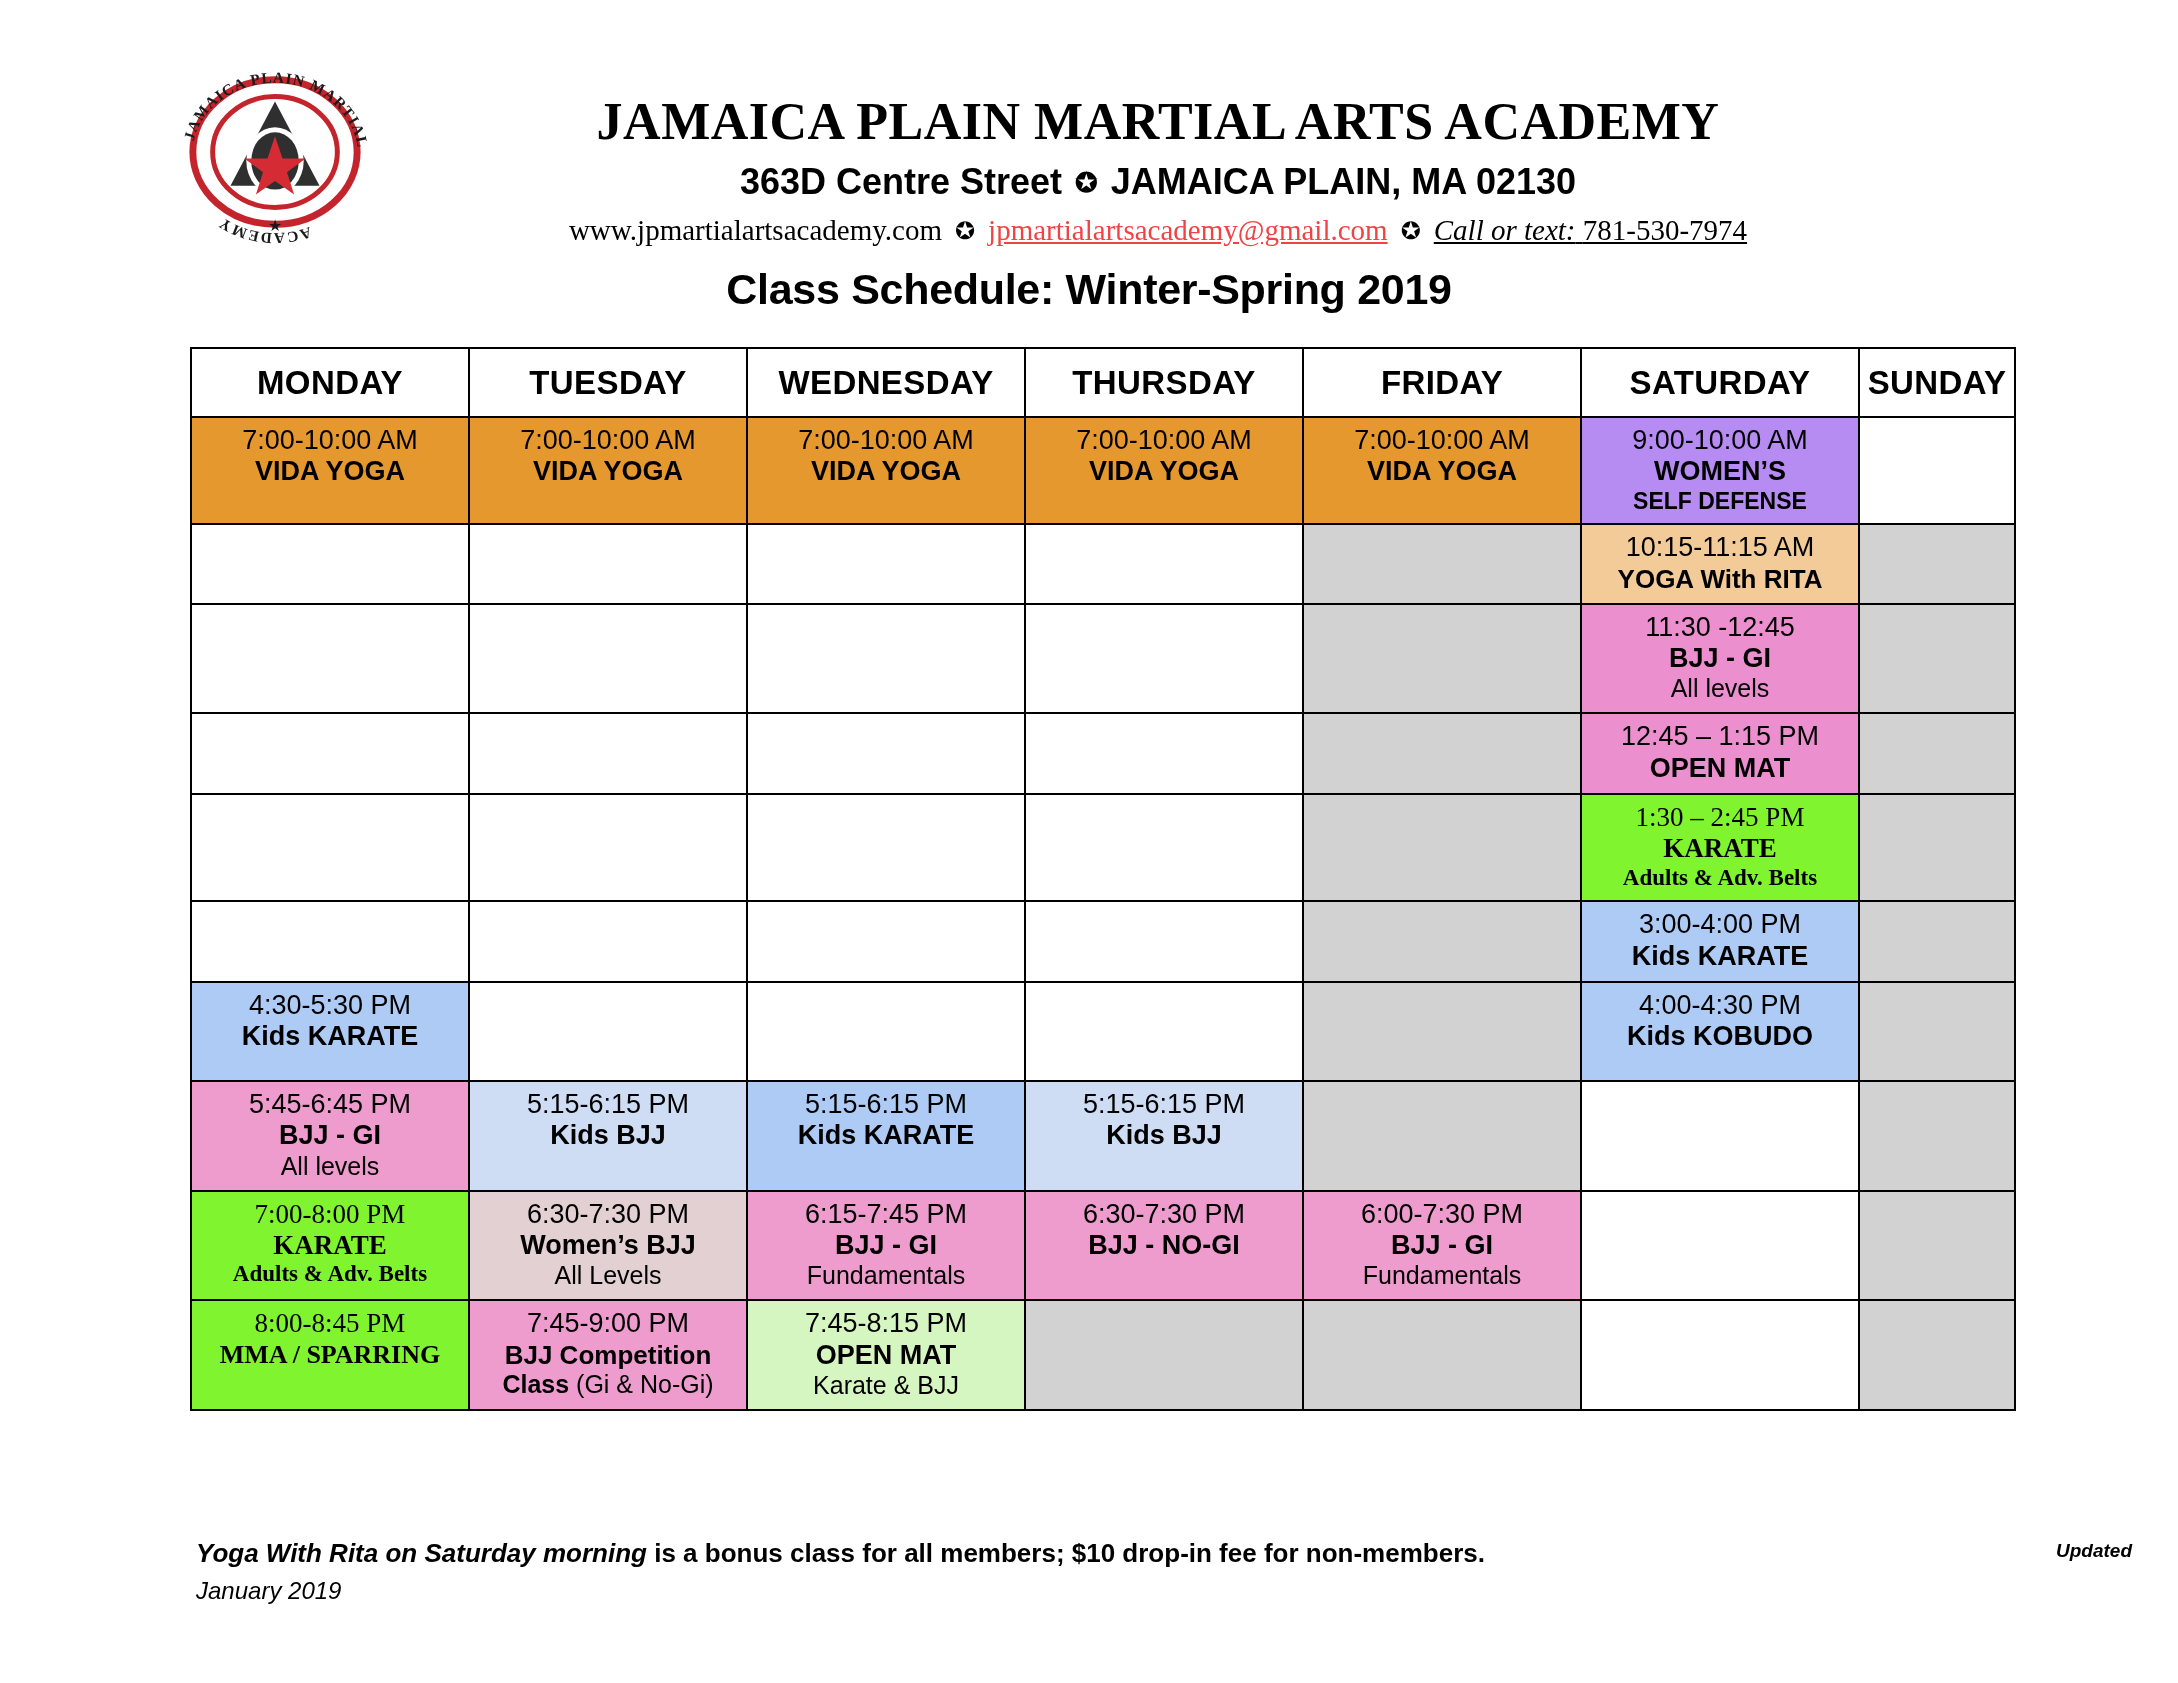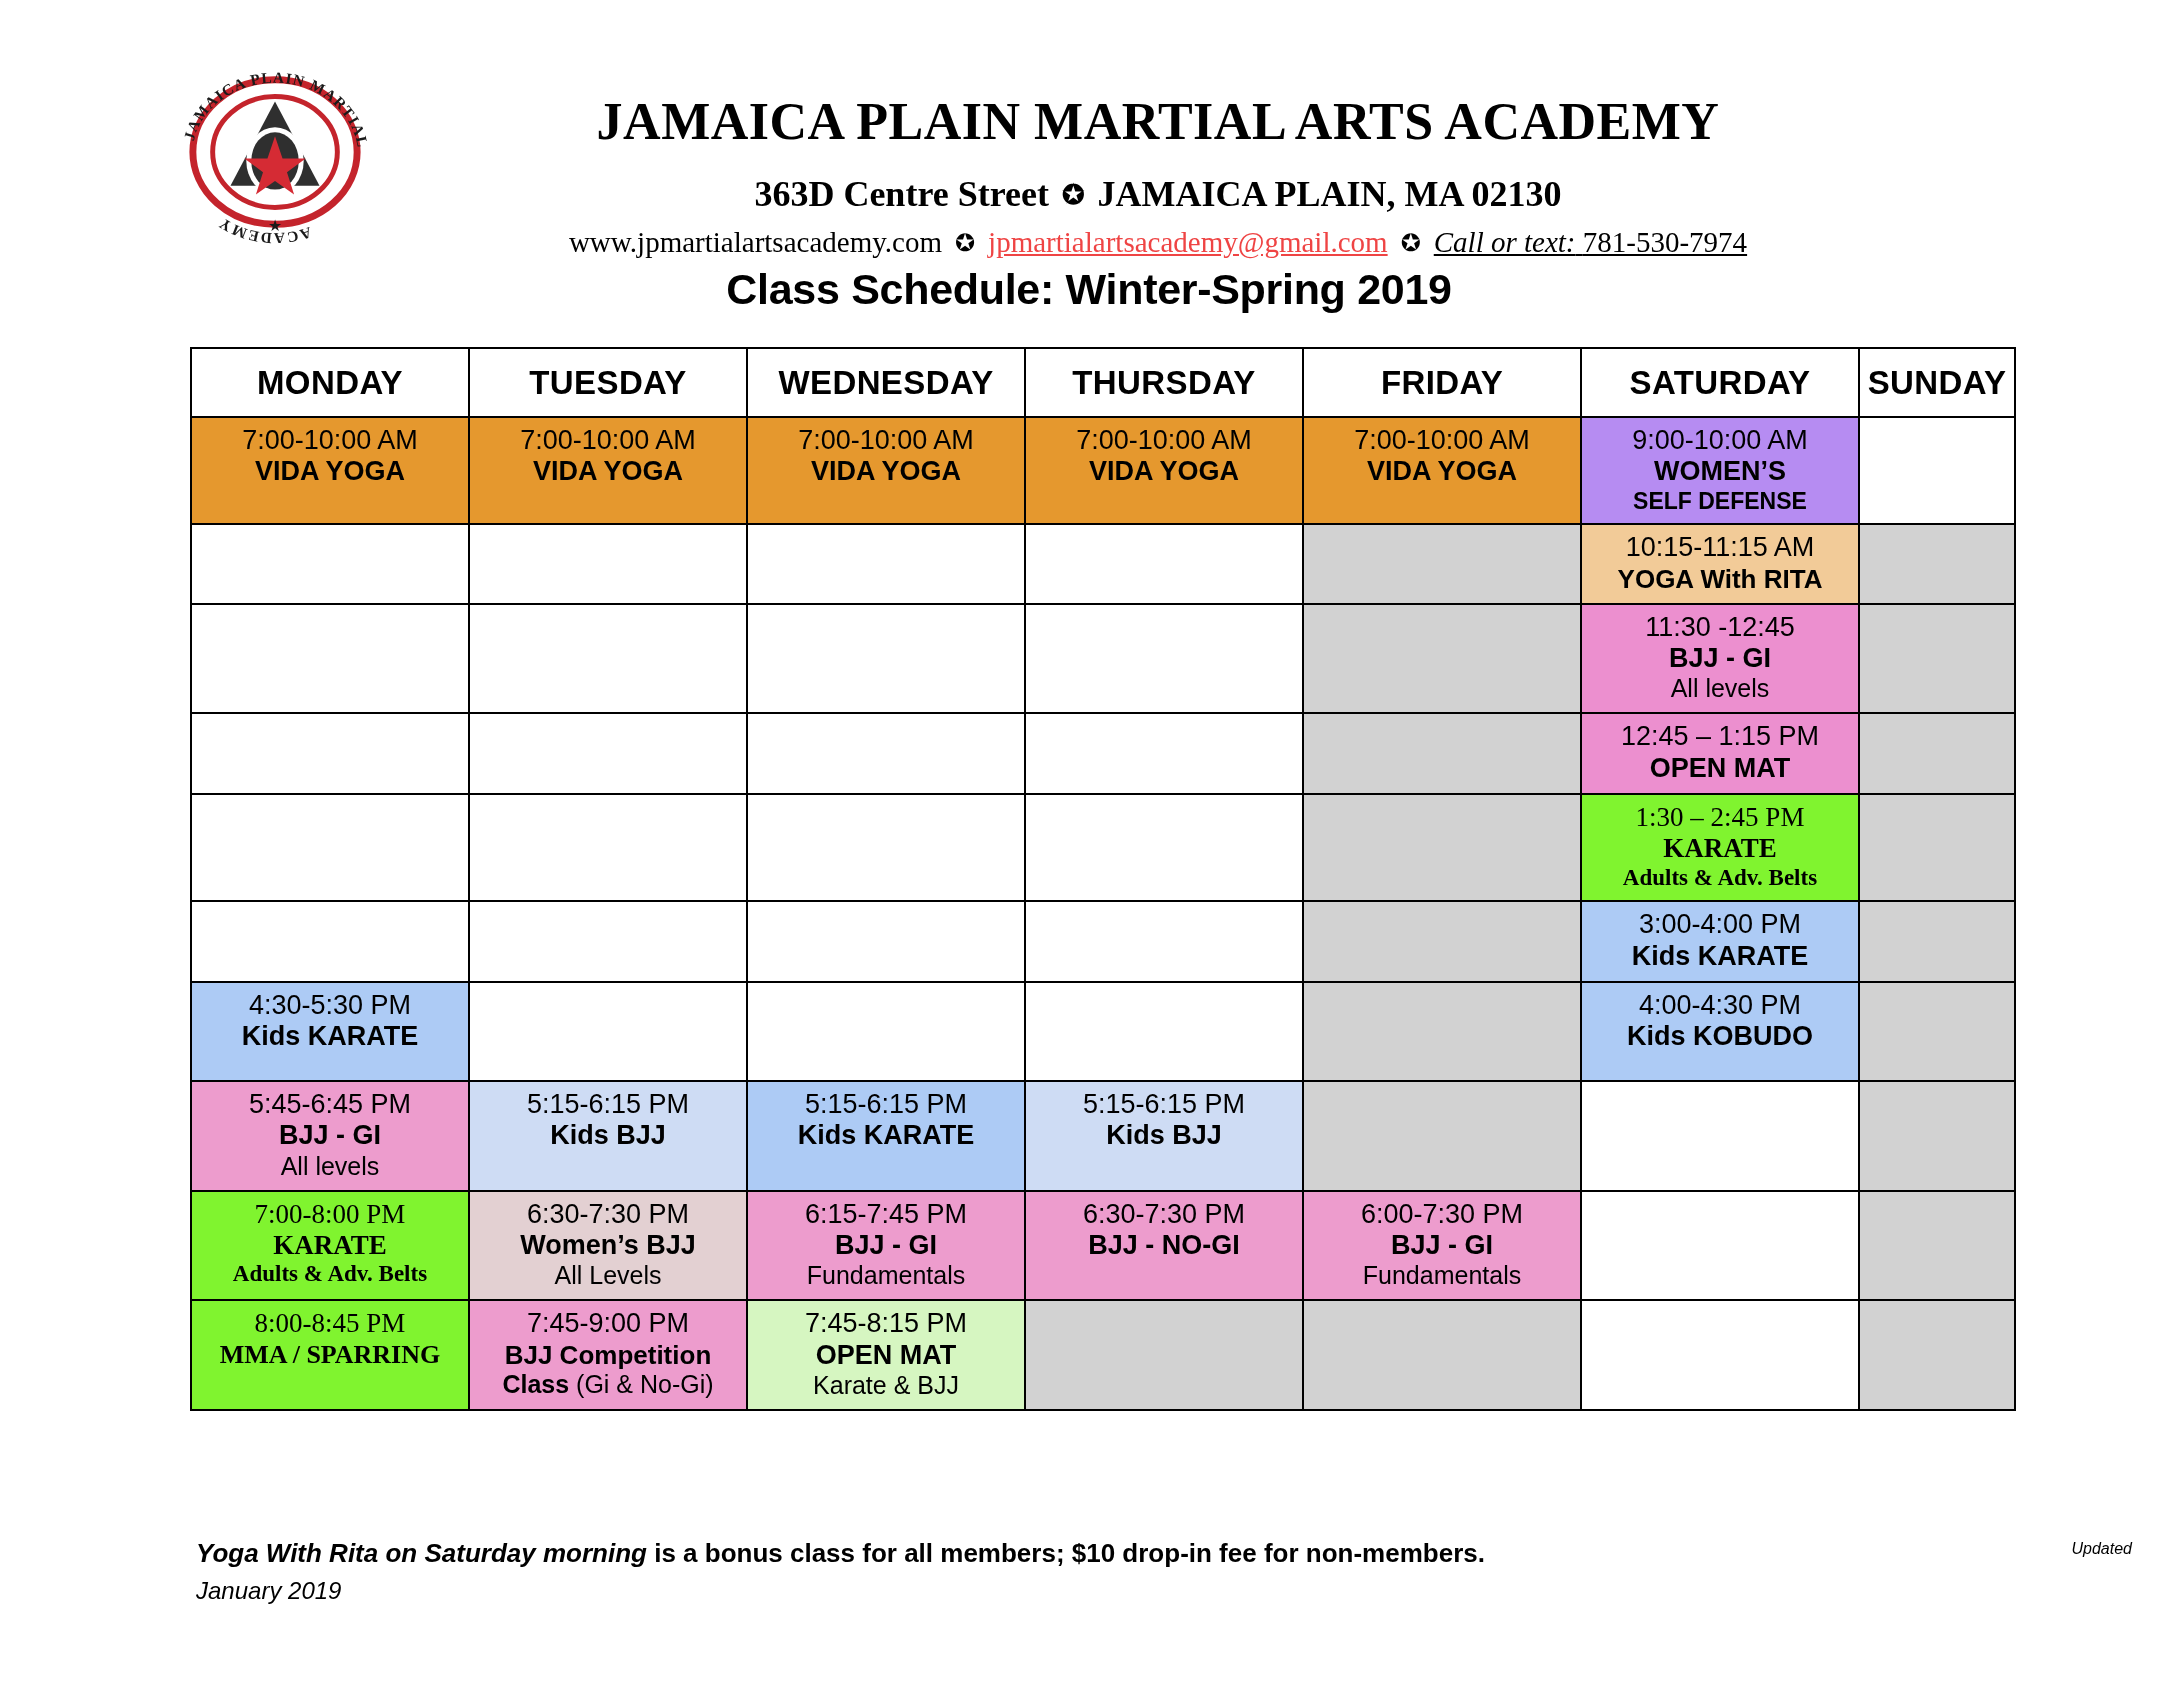--- a/index.html
+++ b/index.html
@@ -20,24 +20,24 @@
   .head-text{position:absolute;left:386px;top:95px;width:1544px;text-align:center;}
   .org-title{
     font-family:"Liberation Serif", serif;
     font-weight:bold;
     font-size:52px;
     letter-spacing:0.5px;
     line-height:1.05;
     white-space:nowrap;
   }
   .addr-line{
-    font-family:Liberation Serif, serif;
+    font-family:Liberation Sans, sans-serif;
     font-weight:bold;
     font-size:36px;
-    margin-top:23px;
+    margin-top:11px;
     white-space:nowrap;
   }
   .addr-line .sep{font-size:27px;vertical-align:2px;margin:0 13px;}
   .contact-line{
     font-family:"Liberation Serif", serif;
     font-size:29px;
     margin-top:11px;
     white-space:nowrap;
   }
   .contact-line .sep{font-size:24px;vertical-align:1px;margin:0 13px;}
@@ -108,21 +108,21 @@
   .fill-ltblue{background:#cedcf4;}
   .fill-rose{background:#e3d0d2;}
 
   
   .footer{position:absolute;left:196px;top:1537px;width:1822px;}
   .foot-note{font-size:26px;font-weight:bold;line-height:1.25;}
   .foot-note .ital{font-style:italic;}
   .foot-date{font-size:24px;font-style:italic;margin-top:7px;}
   .updated{
     position:absolute;right:46px;top:1540px;
-    font-size:16px;font-style:italic;
+    font-size:19px;font-style:italic;font-weight:bold;
   }
 </style>
 </head>
 <body>
 
 <div class="page">
 
   <div class="header">
 
     <div class="logo-wrap">

